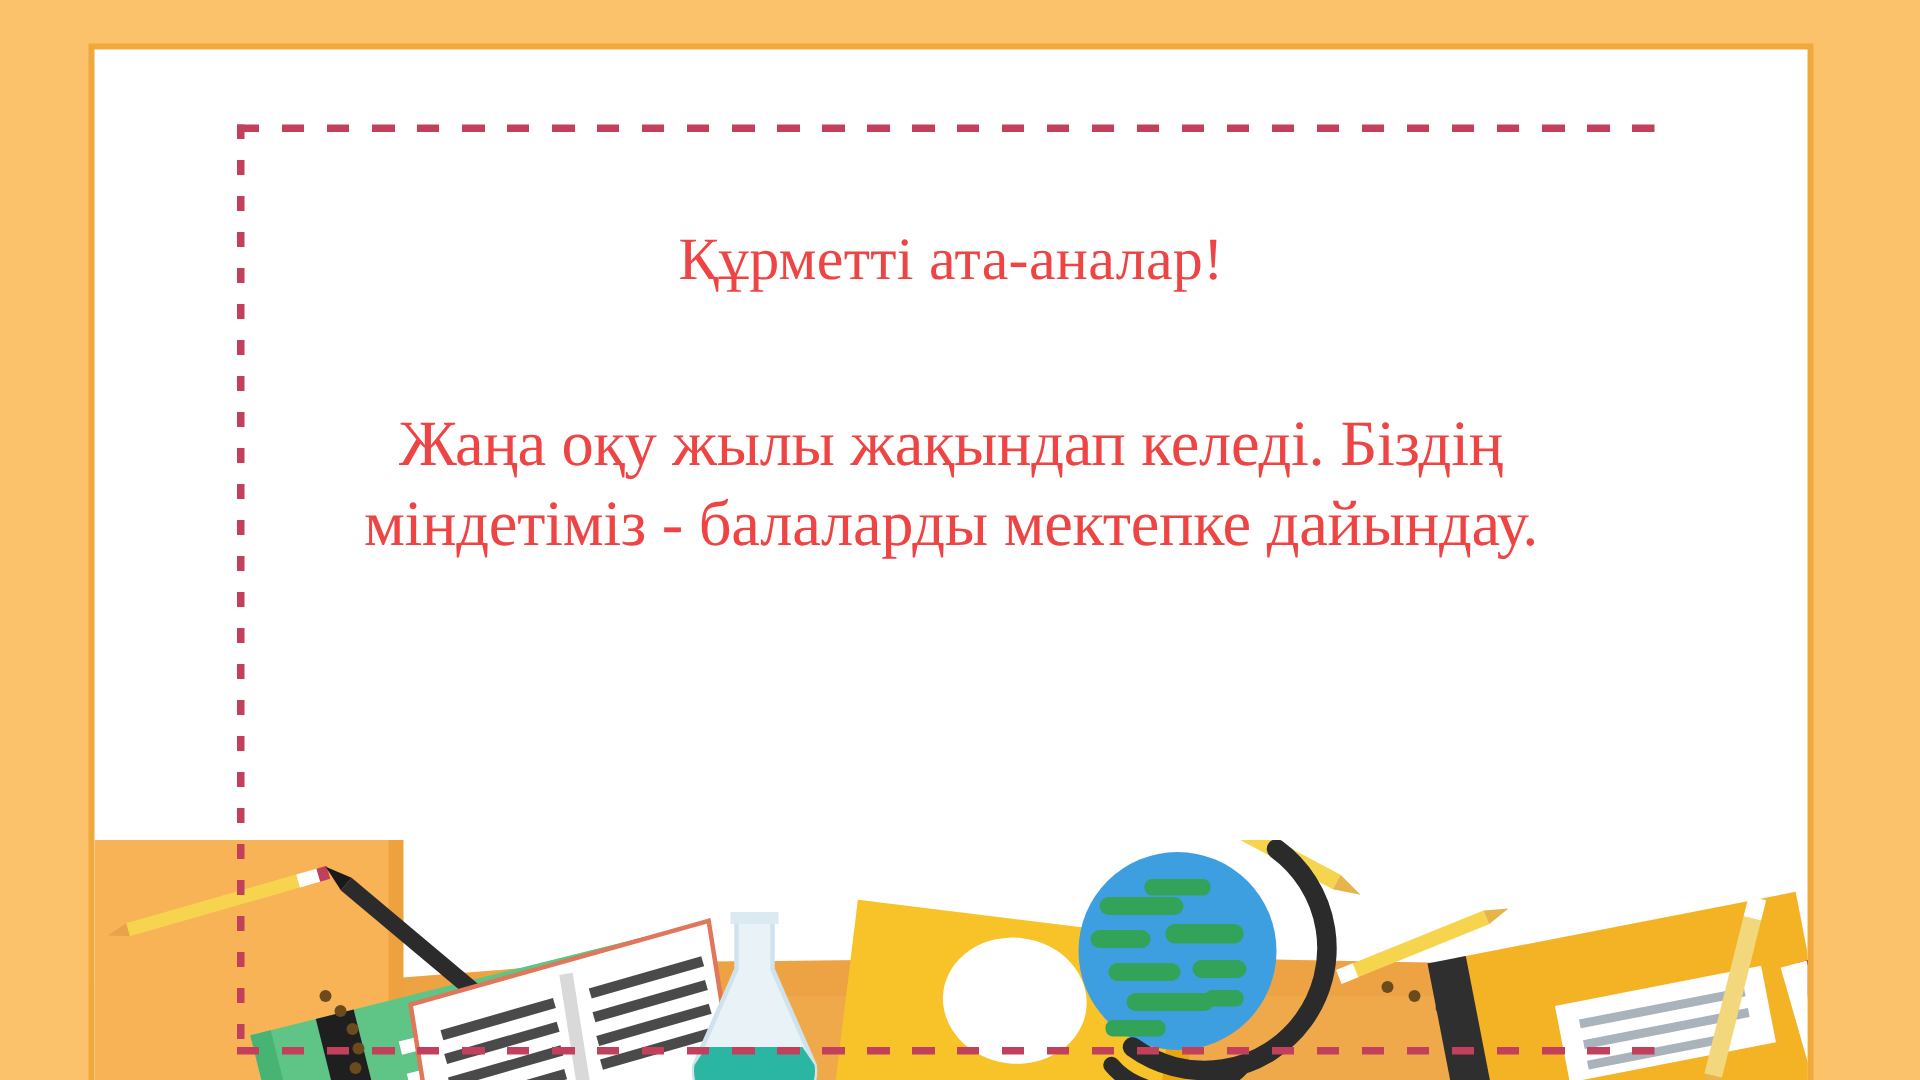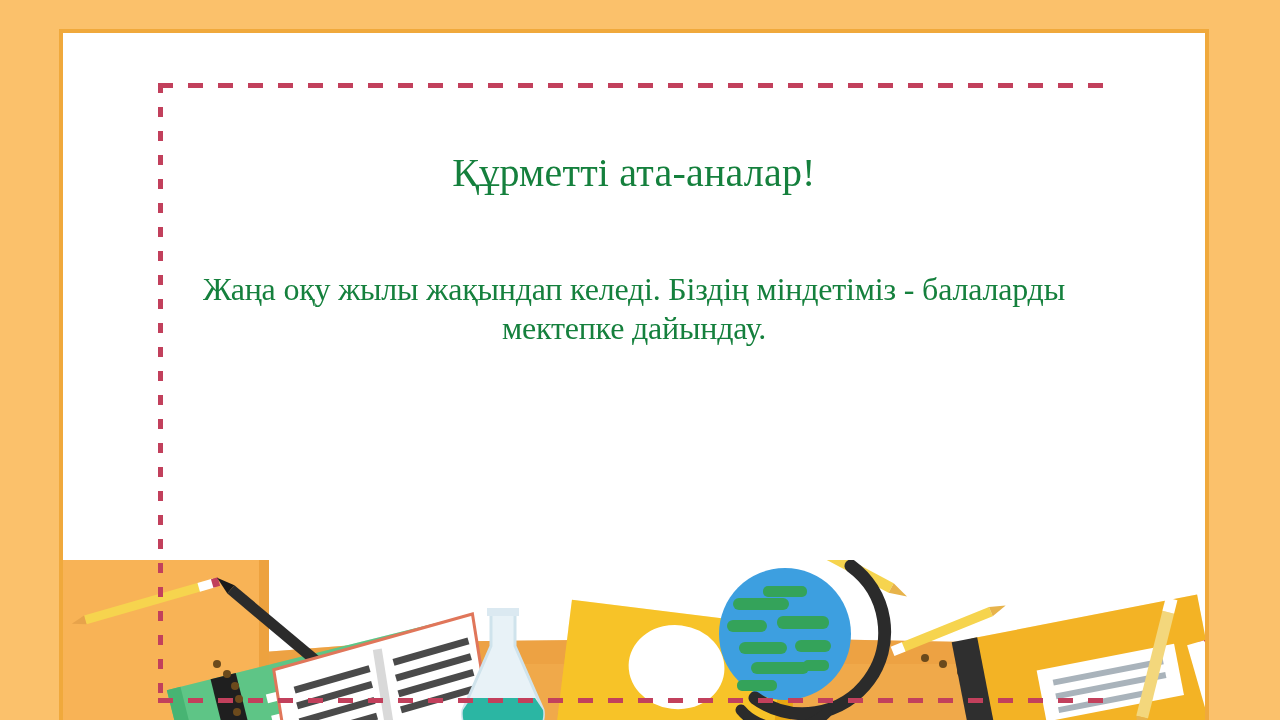--- a/index.html
+++ b/index.html
@@ -76,32 +76,32 @@
   .dash-left  { left: 95px; }
 
   
   .text-block {
     position: absolute;
     left: 120px;
     right: 120px;
     top: 118px;
     z-index: 6;
     text-align: center;
-    color: #15803d;
+    color: #ef4444;
   }
 
   .title {
     font-size: 40px;
     line-height: 1.12;
     letter-spacing: 0.2px;
     margin-bottom: 74px;
   }
 
   .para {
-    font-size: 32px;
+    font-size: 43px;
     line-height: 1.24;
     letter-spacing: -0.2px;
   }
   .para + .para { margin-top: 16px; }
 
   
   .illustration {
     position: absolute;
     left: 0;
     right: 0;

